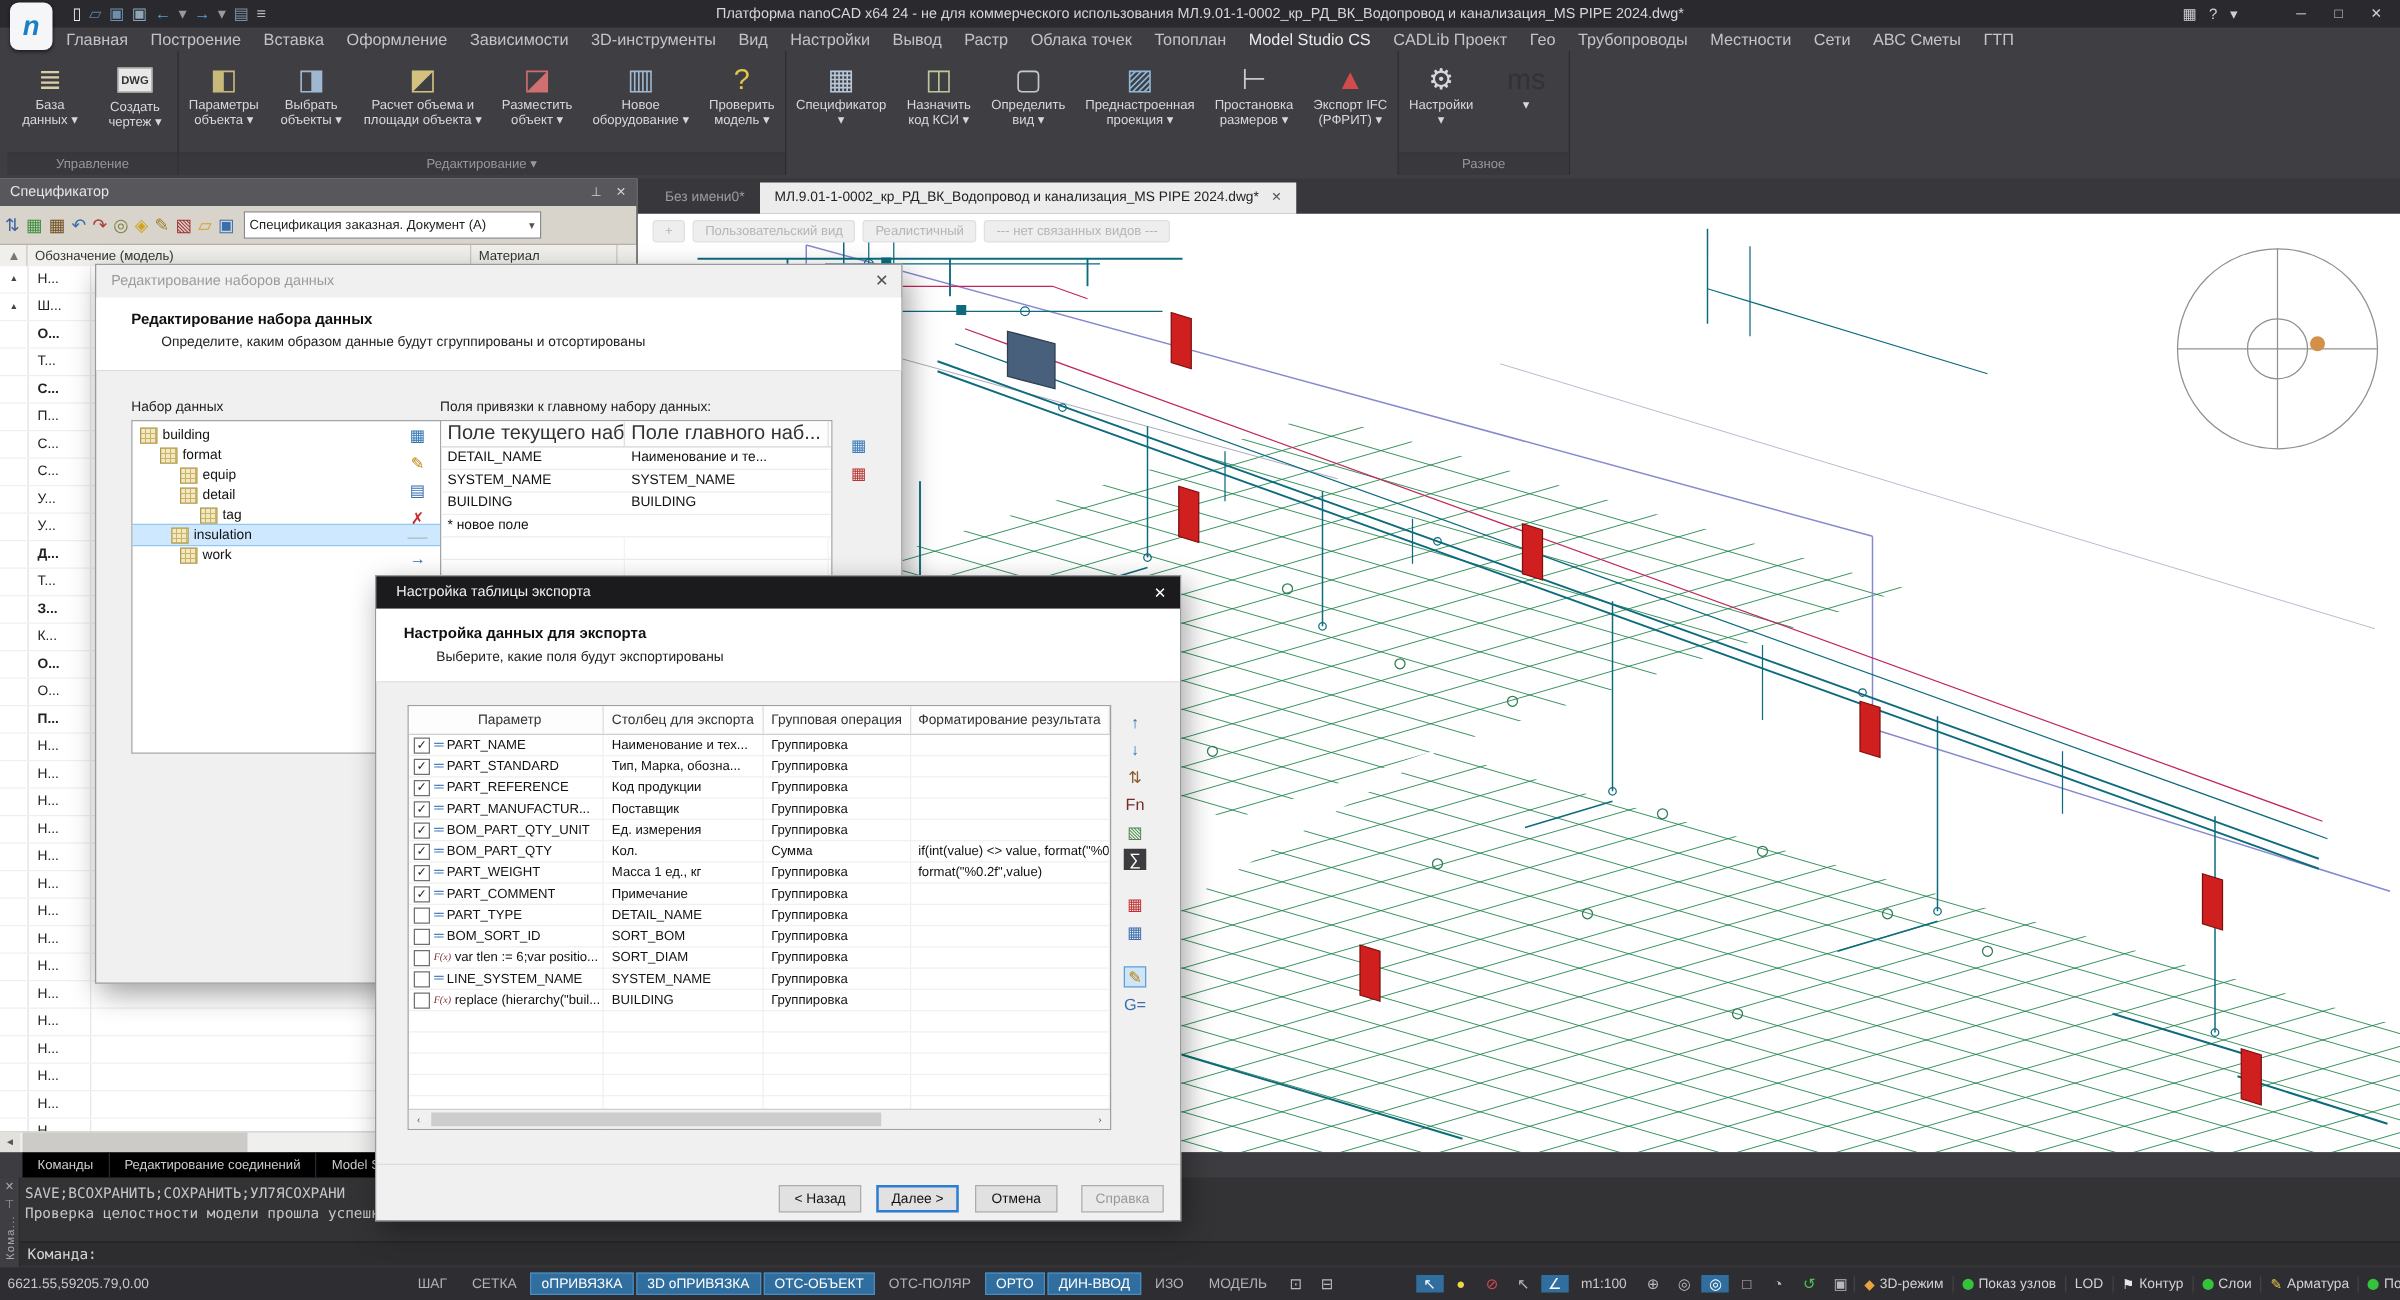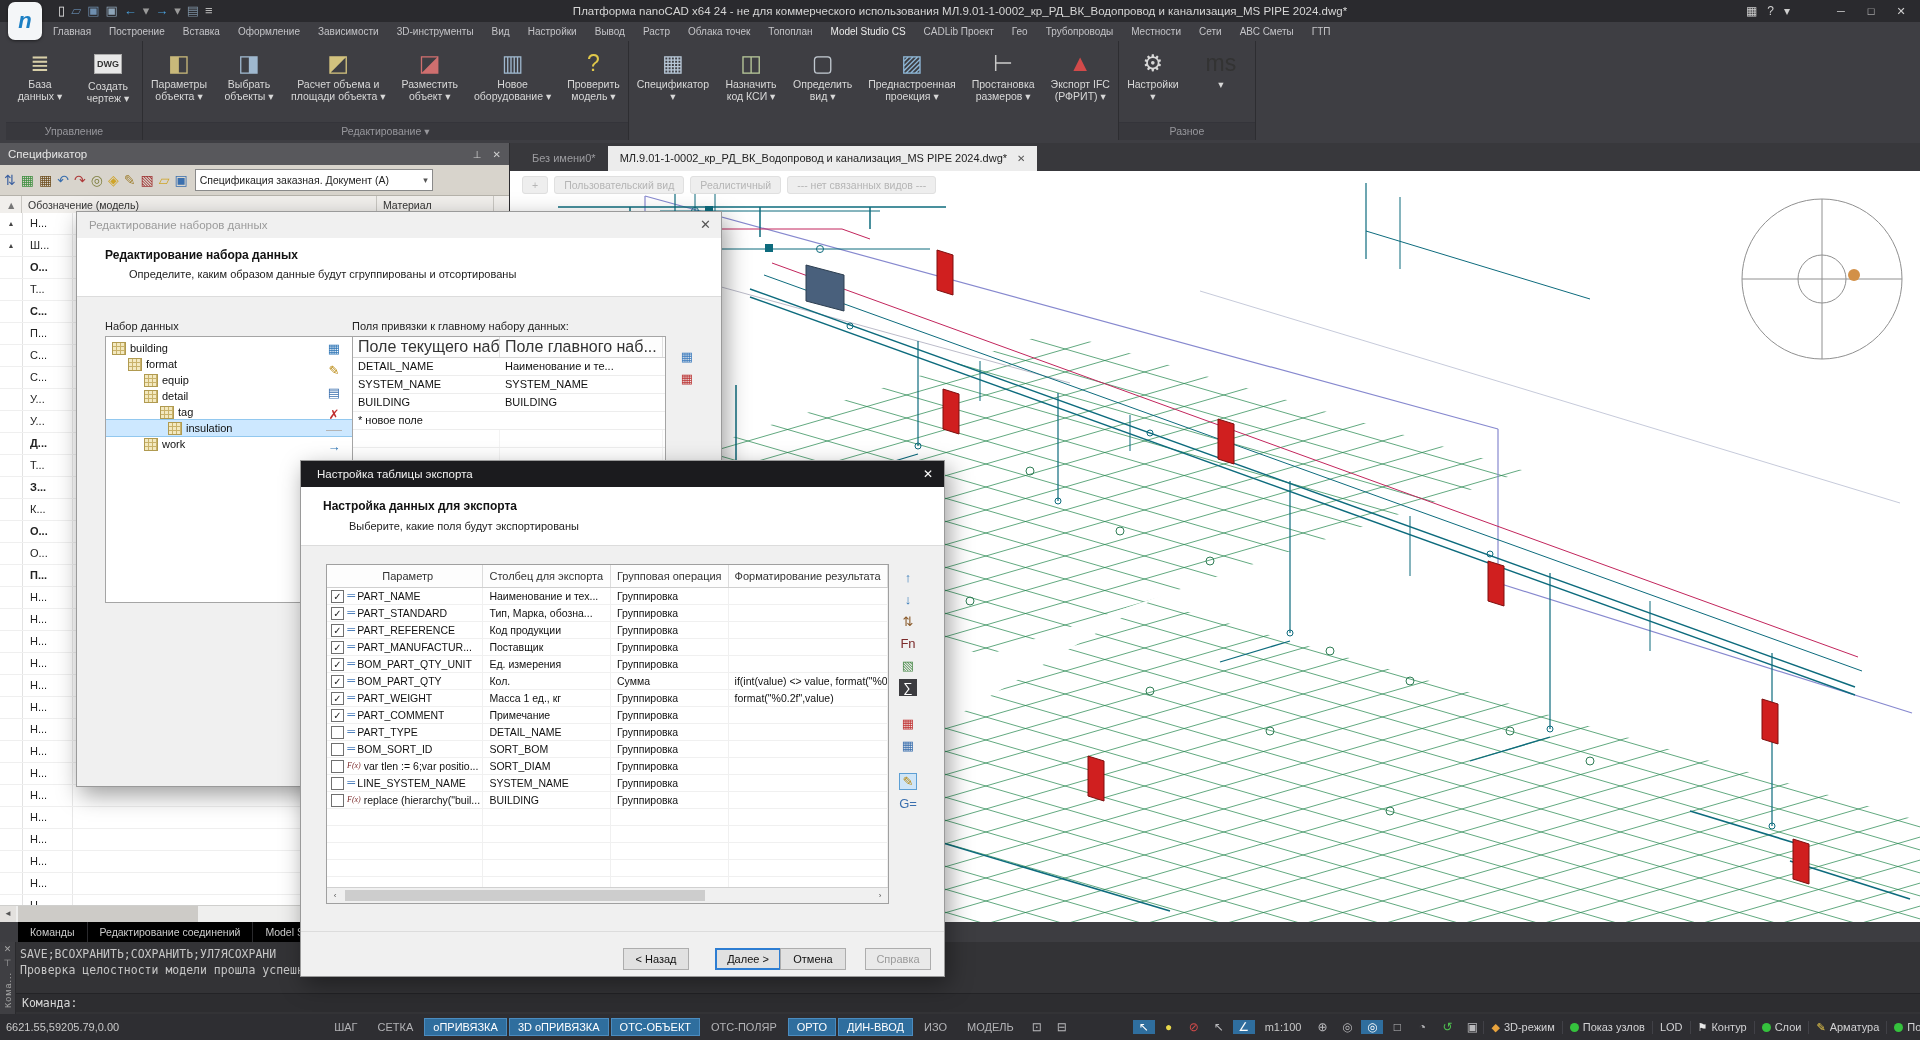--- a/index.html
+++ b/index.html
@@ -14,21 +14,21 @@
   #qat{position:absolute;left:58px;top:1px;display:flex;gap:6px;align-items:center;height:20px;}
   .qicon{font-size:13px;line-height:20px;cursor:default;}
   #title{position:absolute;left:300px;right:300px;top:0;height:22px;text-align:center;
          font-size:11.5px;line-height:22px;color:#d6d6d6;white-space:nowrap;overflow:hidden;}
   #titleutils{position:absolute;right:130px;top:0;display:flex;gap:10px;height:22px;align-items:center;font-size:12px;color:#cfcfcf;}
   #winbtns{position:absolute;right:4px;top:0;display:flex;height:22px;}
   #winbtns span{width:30px;text-align:center;line-height:22px;font-size:11px;color:#cfcfcf;}
 
   
   #rtabs{position:absolute;left:44px;top:22px;right:0;height:19px;display:flex;z-index:9;}
-  .rtab{padding:0 9px;font-size:10px;line-height:19px;color:#c4c4c8;white-space:nowrap;}
+  .rtab{padding:0 9px;font-size:13px;line-height:19px;color:#c4c4c8;white-space:nowrap;}
   .rtab.active{background:#3e3e43;color:#ececec;}
 
   
   #ribbon{position:absolute;left:0;top:41px;width:1920px;height:99px;background:#3e3e43;display:flex;z-index:8;padding-left:6px;box-sizing:border-box;}
   .rgroup{display:flex;flex-direction:column;border-right:1px solid #2d2d31;}
   .rbtns{display:flex;flex:1;align-items:flex-start;padding-top:4px;}
   .rbtn{display:flex;flex-direction:column;align-items:center;padding:2px 8px;min-width:52px;}
   .ricon{width:30px;height:32px;display:flex;align-items:center;justify-content:center;font-size:23px;}
   .ricon.txt{font-size:9px;border:1px solid #aaa;width:26px;height:18px;margin:7px 0;background:#e8e8e8;color:#333;font-weight:bold;}
   .rlbl{font-size:10.5px;line-height:11.5px;color:#d8d8d8;text-align:center;white-space:nowrap;}
@@ -1018,21 +1018,21 @@
         <span class="tlbl">equip</span>
       </div>
       <div class="titem" style="padding-left: 38px;">
         <span class="tico"></span>
         <span class="tlbl">detail</span>
       </div>
       <div class="titem" style="padding-left: 54px;">
         <span class="tico"></span>
         <span class="tlbl">tag</span>
       </div>
-      <div class="titem sel" style="padding-left: 62px;">
+      <div class="titem sel" style="padding-left: 31px;">
         <span class="tico"></span>
         <span class="tlbl">insulation</span>
       </div>
       <div class="titem" style="padding-left: 38px;">
         <span class="tico"></span>
         <span class="tlbl">work</span>
       </div>
     </div>
   <div class="vtools" id="d1tools" style="left:246px; left:248px;top:128px;">
       <div class="vico" style="color: rgb(46, 117, 182);">▦</div>
@@ -1290,16 +1290,16 @@
       <div class="vico " style="color: rgb(123, 42, 42);">Fn</div>
       <div class="vico " style="color: rgb(74, 138, 74);">▧</div>
       <div class="vico selstate">∑</div>
       <div class="vico " style="color: rgb(192, 48, 48); margin-top: 14px;">▦</div>
       <div class="vico " style="color: rgb(58, 111, 174);">▦</div>
       <div class="vico pressed" style="color: rgb(184, 134, 11); margin-top: 14px;">✎</div>
       <div class="vico " style="color: rgb(58, 111, 174);">G=</div>
     </div>
   <div id="d2sep"></div>
   <div class="dbtn" style="left:322px;">&lt; Назад</div>
-  <div class="dbtn def" style="left:414px;">Далее &gt;</div>
+  <div class="dbtn def" style="left:400px;">Далее &gt;</div>
   <div class="dbtn" style="left:479px;">Отмена</div>
   <div class="dbtn dis" style="left:564px;">Справка</div>
 </div>
 
 </body></html>

